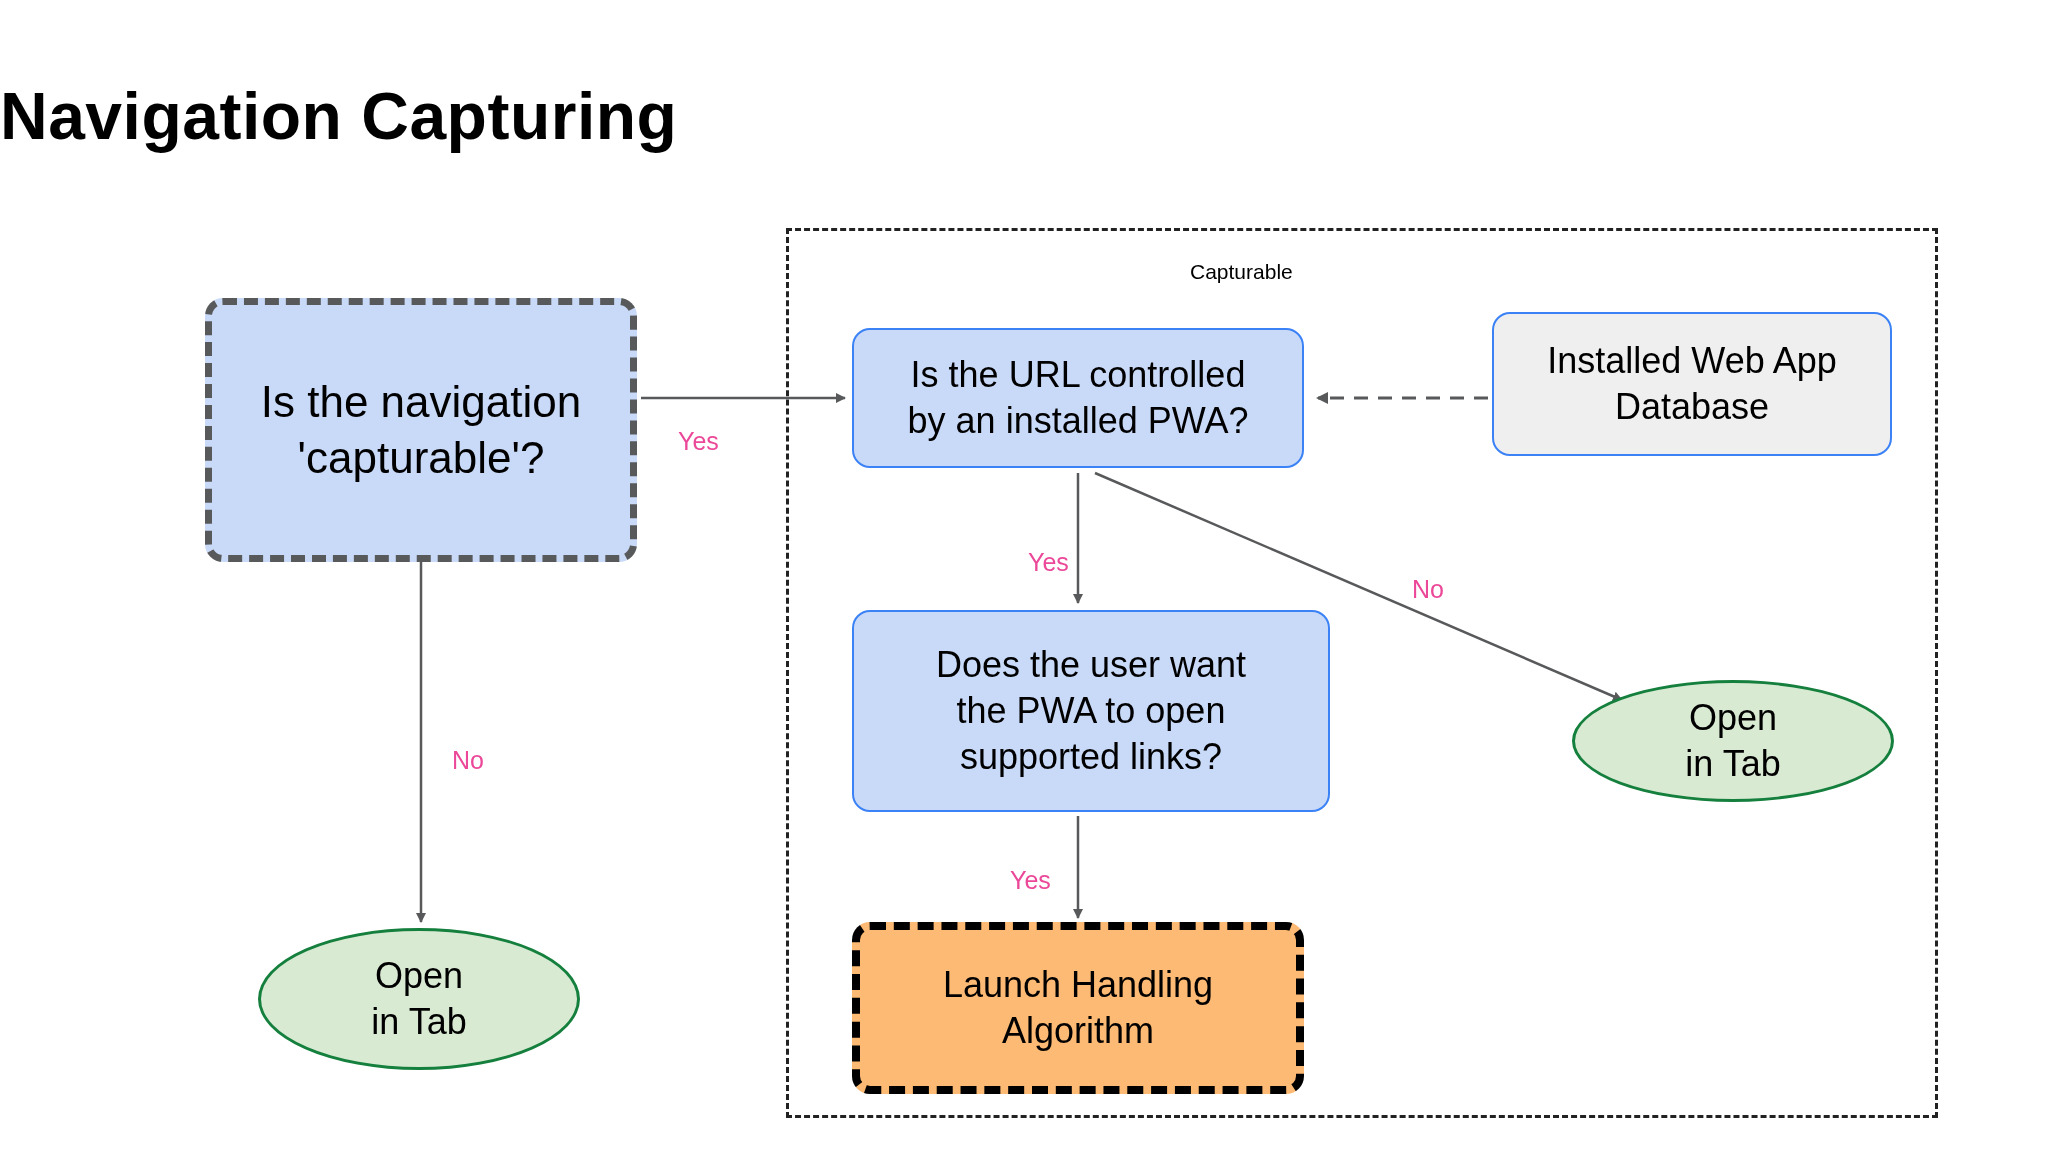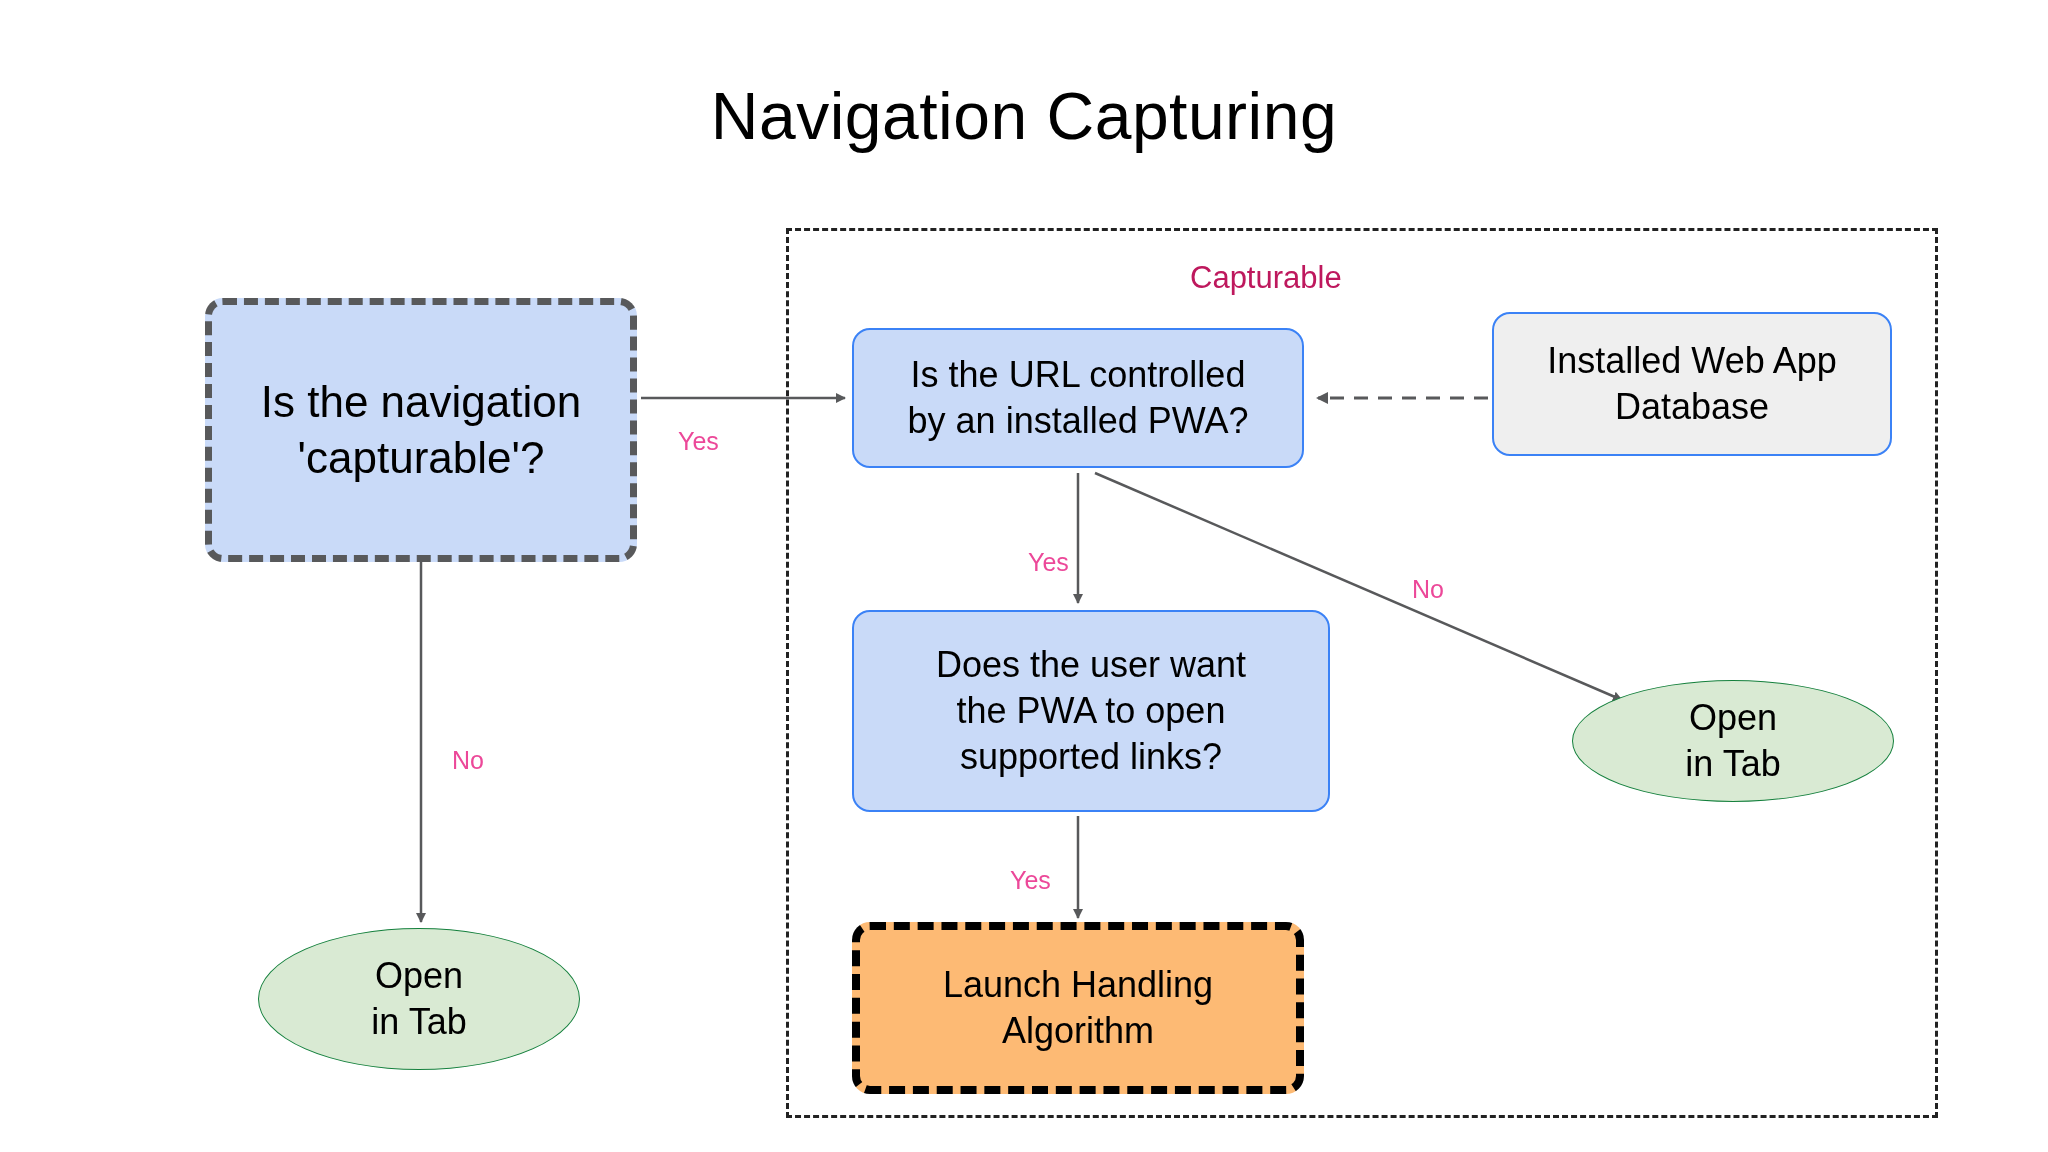--- a/index.html
+++ b/index.html
@@ -18,24 +18,23 @@
     position: absolute;
     left: 0; top: 0;
     width: 2048px;
     height: 1152px;
   }
   .diagram-title {
     position: absolute;
     left: 0;
     top: 78px;
     width: 2048px;
-    text-align: center;
     font-size: 66px;
     color: #000000;
-    font-weight: 400;
+    font-weight: 700;
     letter-spacing: 0.5px;
   }
   
   .node {
     position: absolute;
     box-sizing: border-box;
     display: flex;
     align-items: center;
     justify-content: center;
     text-align: center;
@@ -47,21 +46,21 @@
     border-radius: 18px;
   }
   .fill-blue   { background: #c9daf8; }
   .fill-gray   { background: #efefef; }
   .fill-pink   { background: #fdba74; }
   .fill-green  { background: #d9ead3; }
 
   .border-thin  { border: 2px solid #3b82f6; }
   .border-dashed-gray { border: 7px dashed #58595b; }
   .border-dashed-black { border: 8px dashed #000000; }
-  .border-ellipse { border: 1px solid #15803d; border-radius: 50%; }
+  .border-ellipse { border: 3px solid #15803d; border-radius: 50%; }
 
   
   #node-capturable-q {
     left: 205px; top: 298px; width: 432px; height: 264px;
     font-size: 44px;
   }
   #node-url-q {
     left: 852px; top: 328px; width: 452px; height: 140px;
     font-size: 36px;
   }
@@ -92,22 +91,22 @@
     left: 786px; top: 228px;
     width: 1152px; height: 890px;
     box-sizing: border-box;
     border: 3px dashed #222222;
     background: transparent;
   }
   #group-capturable-label {
     position: absolute;
     left: 1190px;
     top: 260px;
-    font-size: 31px;
-    color: #be185d;
+    font-size: 21px;
+    color: #000000;
   }
 
   
   .edge-label {
     position: absolute;
     font-size: 25px;
     color: #ec4899;
     white-space: nowrap;
   }
   #label-yes-1 { left: 678px; top: 427px; }

